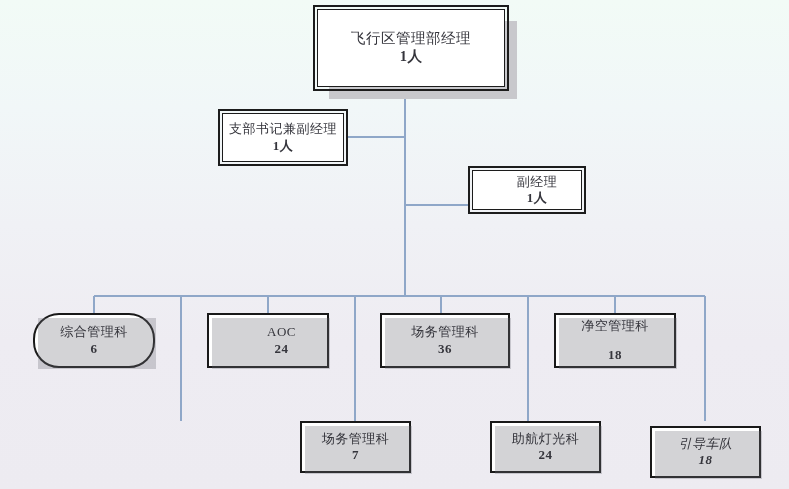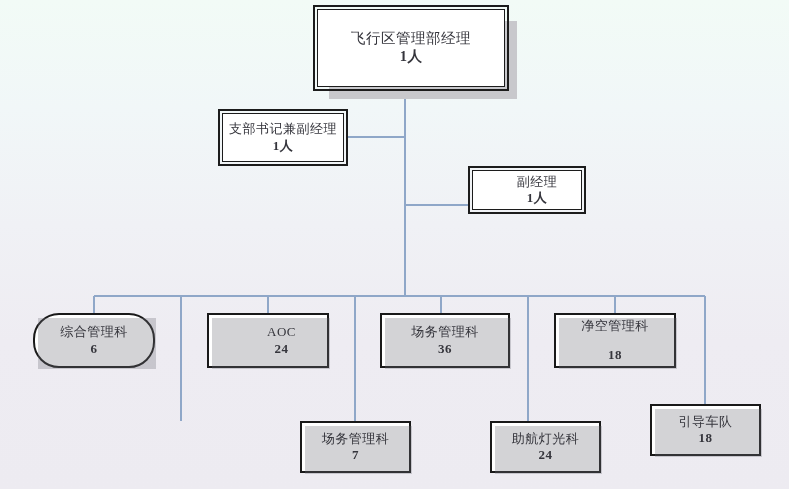--- a/index.html
+++ b/index.html
@@ -155,18 +155,18 @@
   <div class="node plain fs-dept" style="left:300px; top:421px; width:111px; height:52px;">
     <div class="title">场务管理科</div>
     <div class="count">7</div>
   </div>
 
   <div class="node plain fs-dept" style="left:490px; top:421px; width:111px; height:52px;">
     <div class="title">助航灯光科</div>
     <div class="count">24</div>
   </div>
 
-  <div class="node plain fs-dept" style="left:650px; top:404px; width:111px; height:52px;">
+  <div class="node plain fs-dept" style="left:650px; top:426px; width:111px; height:52px;font-style:italic;">
     <div class="title">引导车队</div>
     <div class="count">18</div>
   </div>
 
 </div>
 
 </body></html>

